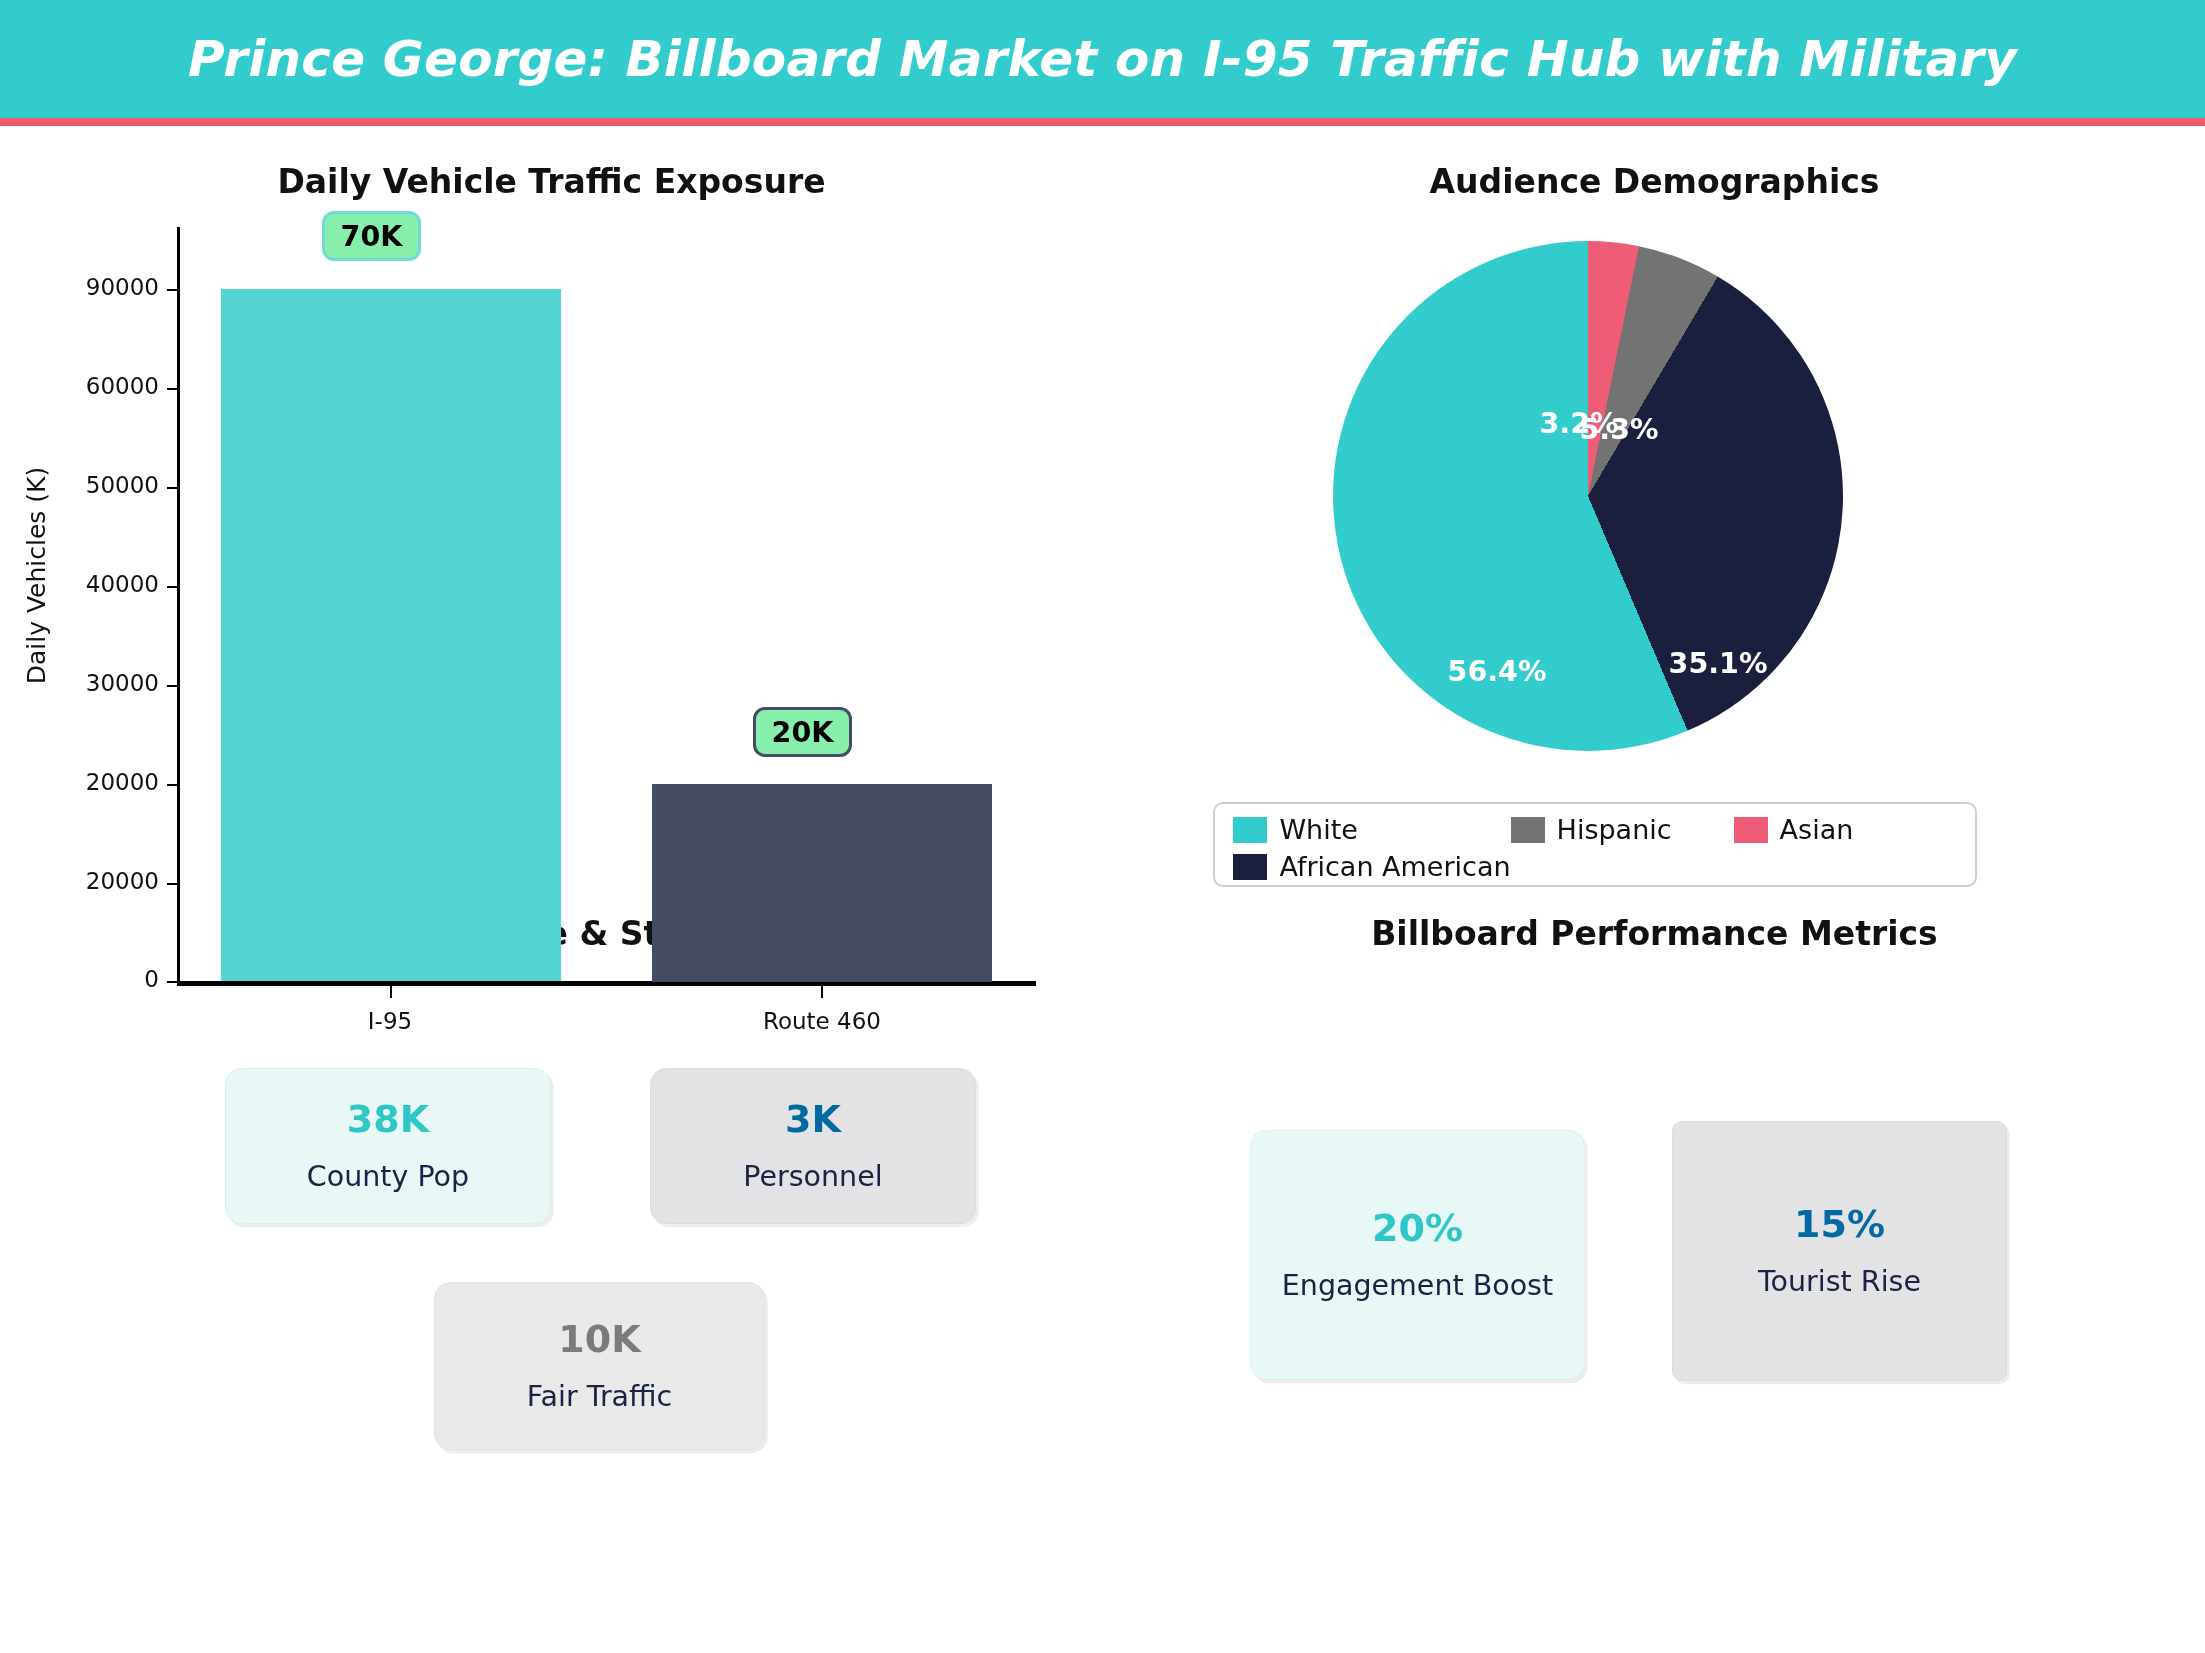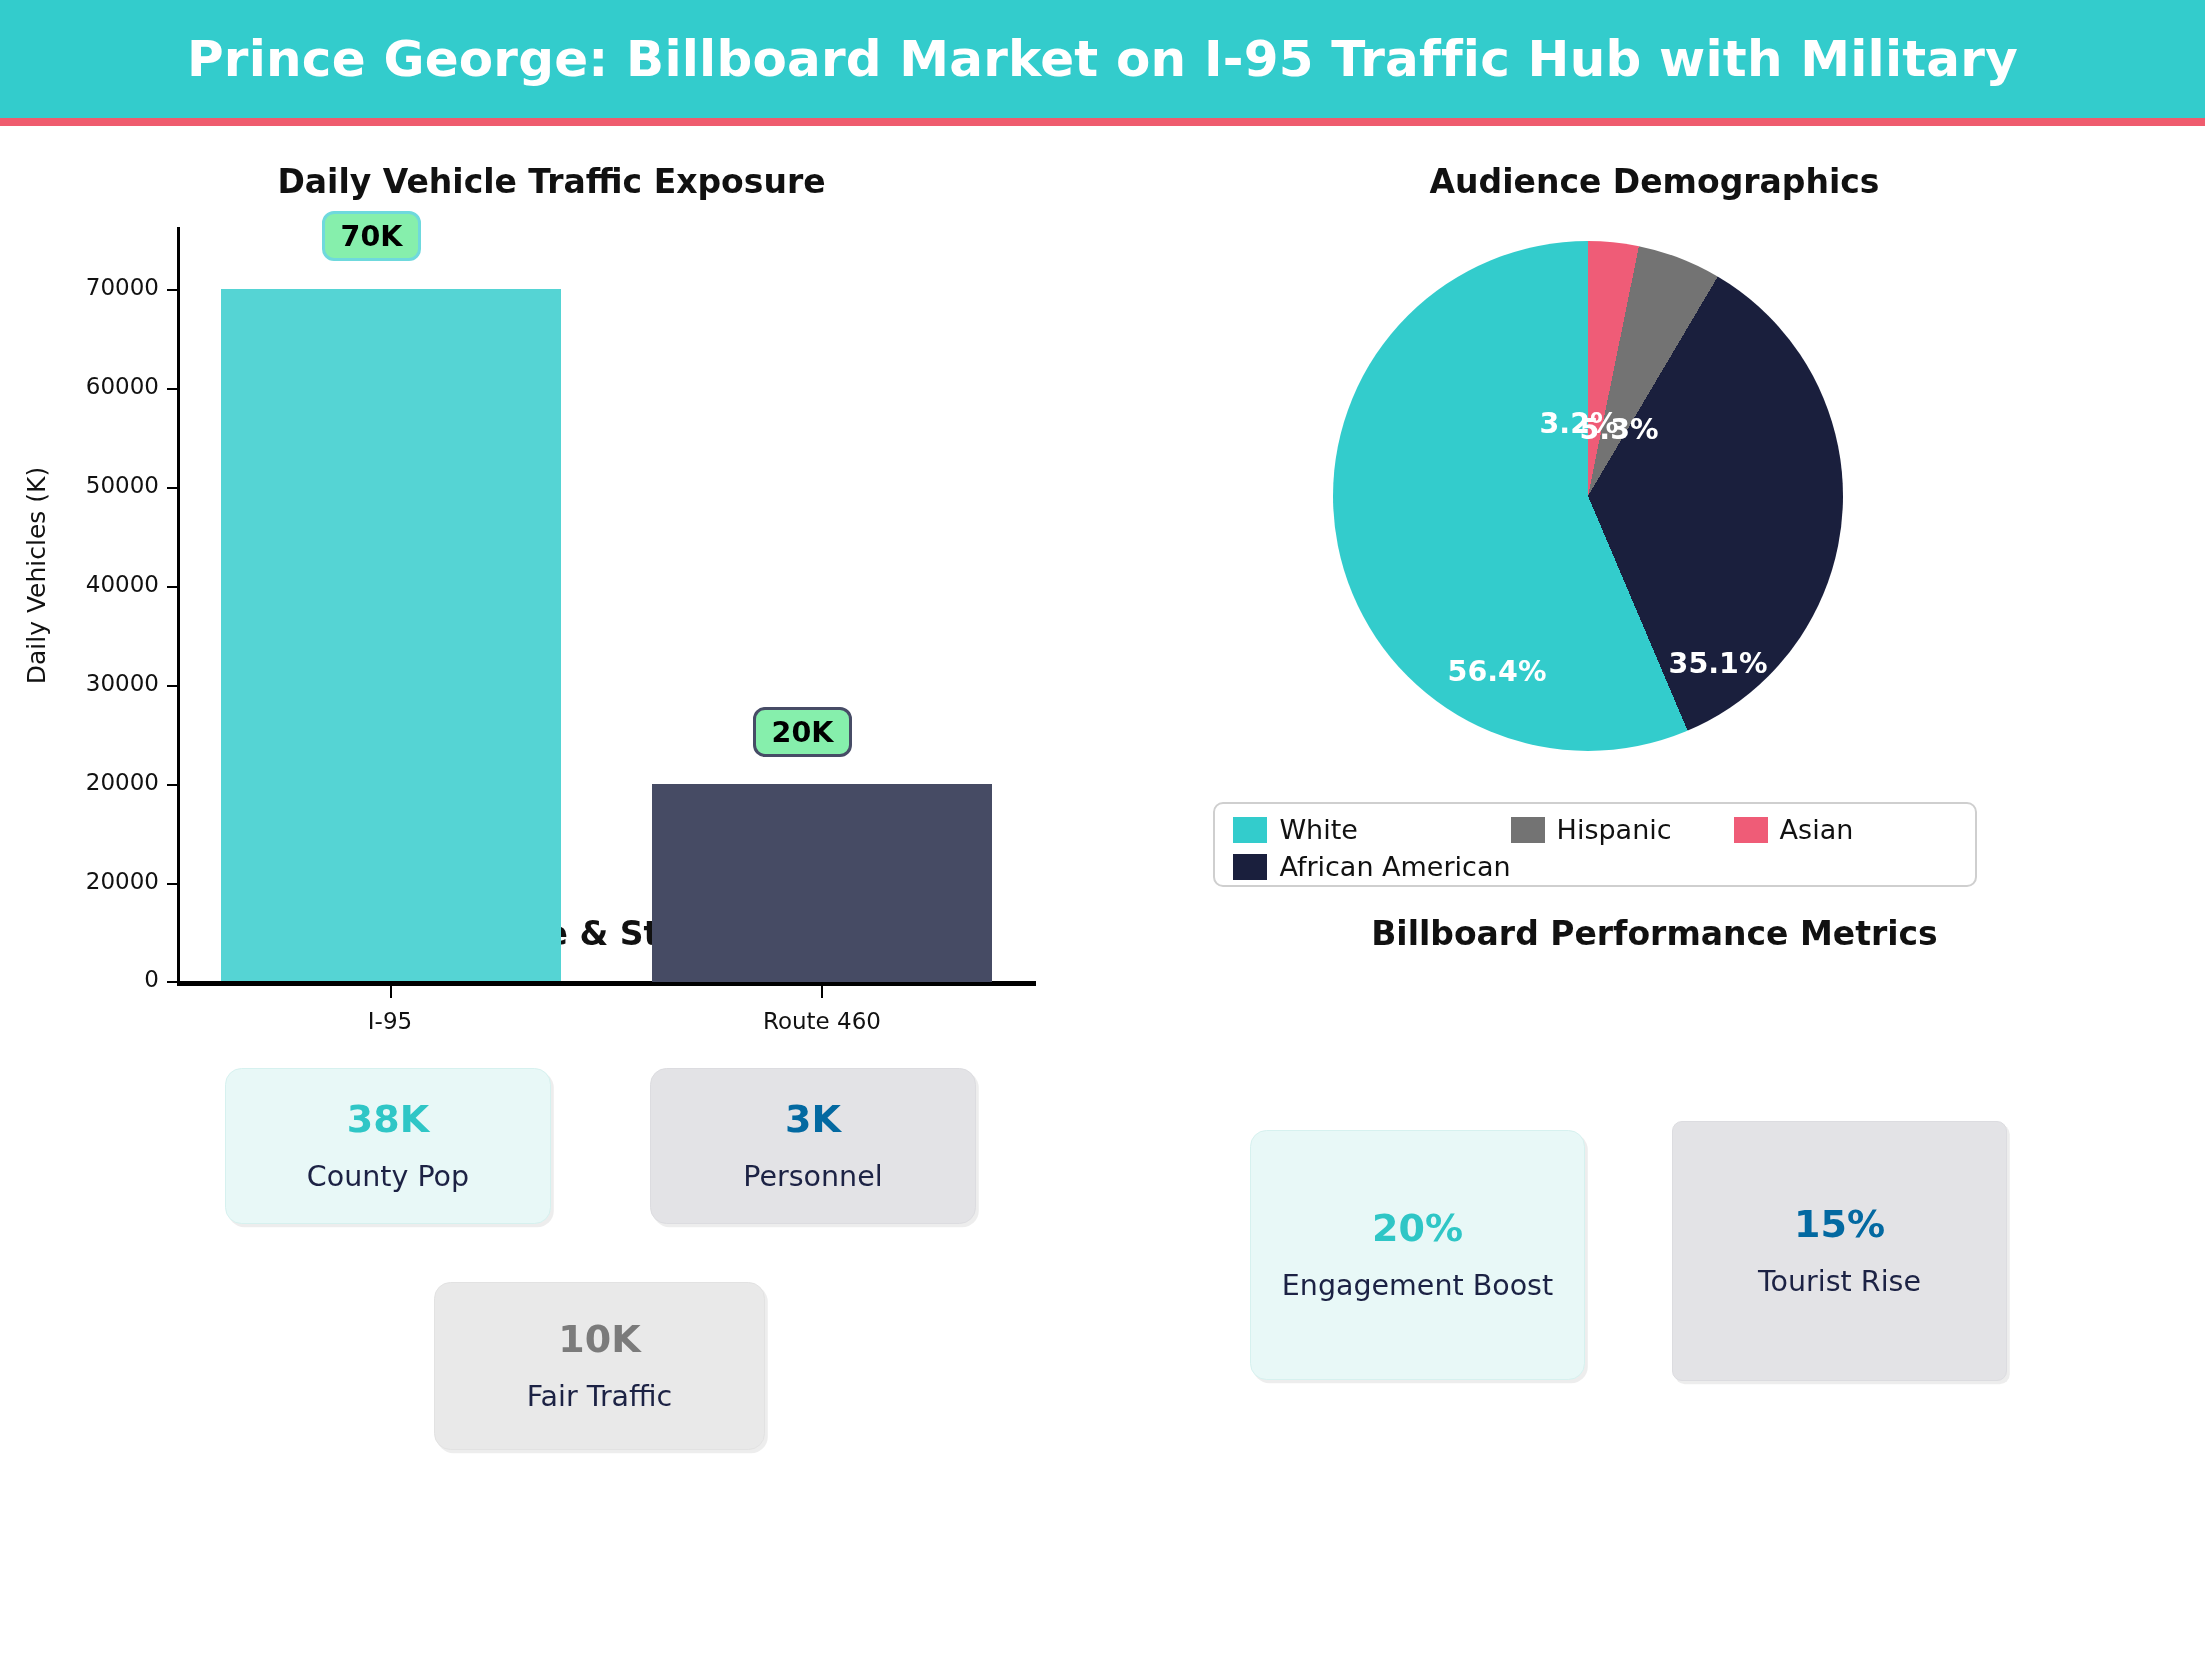--- a/index.html
+++ b/index.html
@@ -18,20 +18,21 @@
     border-bottom: 8.3px solid #ef5c6e;
     display: flex; align-items: center; justify-content: center;
   }
   #page-title {
     color: #ffffff;
     font-size: 50px;
     font-weight: bold;
     letter-spacing: 0.2px;
     font-family: "DejaVu Sans", sans-serif;
     white-space: nowrap;
+    font-style: italic;
   }
 
   
   .panel-title {
     position: absolute;
     font-size: 33px;
     font-weight: bold;
     color: #111111;
     text-align: center;
     white-space: nowrap;
@@ -185,21 +186,21 @@
 <div class="panel-title" id="kpi-right-title">Billboard Performance Metrics</div>
 
 <div id="bar-chart">
 
   <div id="y-axis-line"></div>
   <div id="x-axis-line"></div>
 
   <div id="y-axis-title">Daily Vehicles (K)</div>
 
   <div class="y-tick-row" style="top:96px;">
-    <span class="tick-label">70000</span>
+    <span class="tick-label">90000</span>
     <span class="tick-mark"></span>
   </div>
   <div class="y-tick-row" style="top:195px;">
     <span class="tick-label">60000</span>
     <span class="tick-mark"></span>
   </div>
   <div class="y-tick-row" style="top:294px;">
     <span class="tick-label">50000</span>
     <span class="tick-mark"></span>
   </div>

